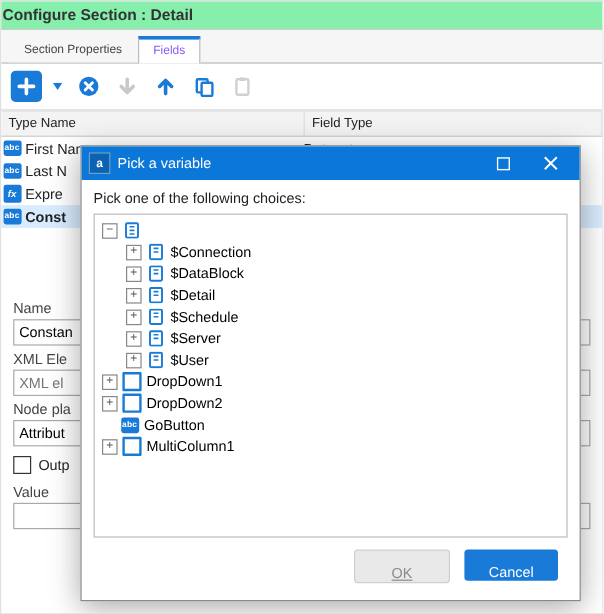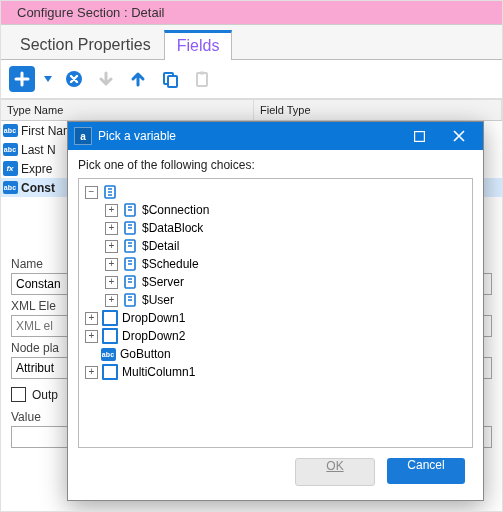--- a/index.html
+++ b/index.html
@@ -1,19 +1,19 @@
 <!DOCTYPE html>
 <html><head>
 <meta charset="utf-8">
 <style>
   html,body{margin:0;padding:0;font-family:"Segoe UI",Tahoma,sans-serif;font-size:12px;color:#222;background:#fff}
   .window{width:503px;height:512px;position:relative;background:#fff;overflow:hidden;border:1px solid #e0e0e0;box-sizing:border-box}
-  .titlebar{background:#f9a8d4;padding:4px 16px;font-weight:normal;font-size:13px;color:#333;border-bottom:1px solid #ccc}
+  .titlebar{background:#86efac;padding:4px 1px;font-weight:bold;font-size:13px;color:#333;border-bottom:1px solid #ccc}
   .tabs{display:flex;align-items:flex-end;background:#f6f6f6;padding:4px 6px 0 6px;border-bottom:1px solid #bcbcbc}
-  .tab{padding:4px 12px 5px;font-size:16px;color:#444;cursor:pointer;border:1px solid transparent;border-bottom:none;background:#f6f6f6}
+  .tab{padding:4px 12px 5px;font-size:10px;color:#444;cursor:pointer;border:1px solid transparent;border-bottom:none;background:#f6f6f6}
   .tab.active{background:#fff;border-color:#bcbcbc;border-top:3px solid #1a7ad8;color:#8b5cf6;position:relative;top:1px}
   .toolbar{display:flex;align-items:center;gap:6px;padding:6px 8px;border-bottom:1px solid #ddd}
   .tbtn{width:26px;height:26px;display:flex;align-items:center;justify-content:center;border-radius:4px}
   .tbtn svg{display:block}
   .add-btn{background:#1a7ad8;border-radius:4px}
   .drop-arrow{width:14px;display:flex;align-items:center;justify-content:center}
   .disabled{opacity:.45}
   .grid-head{display:flex;background:#f3f3f3;border-top:1px solid #ddd;border-bottom:1px solid #ccc;font-size:11px}
   .gh{padding:4px 6px;border-right:1px solid #ddd}
   .gh.c1{width:240px}
@@ -43,21 +43,21 @@
   .m-body{flex:1;display:flex;flex-direction:column;padding:8px 10px 10px}
   .m-instr{font-size:12px;margin-bottom:6px}
   .tree-box{flex:1;border:1px solid #bbb;background:#fff;overflow:auto;padding:4px 2px}
   .tnode{display:flex;align-items:center;height:18px;font-size:12px;color:#000}
   .exp{width:11px;height:11px;border:1px solid #888;margin-right:4px;display:flex;align-items:center;justify-content:center;font-size:10px;line-height:1;color:#555;background:#fff}
   .exp.blank{border:none;background:transparent}
   .tico{width:16px;height:16px;margin-right:4px;display:flex;align-items:center;justify-content:center}
   .doc-ico svg{display:block}
   .dd-ico{border:2px solid #1a7ad8;width:12px;height:12px;border-radius:1px;position:relative}
   .m-buttons{display:flex;justify-content:flex-end;gap:12px;padding:10px 8px 4px}
-  .btn{min-width:78px;height:26px;border-radius:3px;font-size:12px;display:flex;align-items:flex-start;justify-content:center}
+  .btn{min-width:78px;height:26px;border-radius:3px;font-size:12px;display:flex;align-items:flex-end;justify-content:center}
   .btn.ok{background:#e9e9e9;color:#8a8a8a;border:1px solid #cfcfcf}
   .btn.cancel{background:#1a7ad8;color:#fff}
 </style>
 </head>
 <body>
 
 <div class="window">
   <div class="titlebar">Configure Section : Detail</div>
 
   <div class="tabs">

